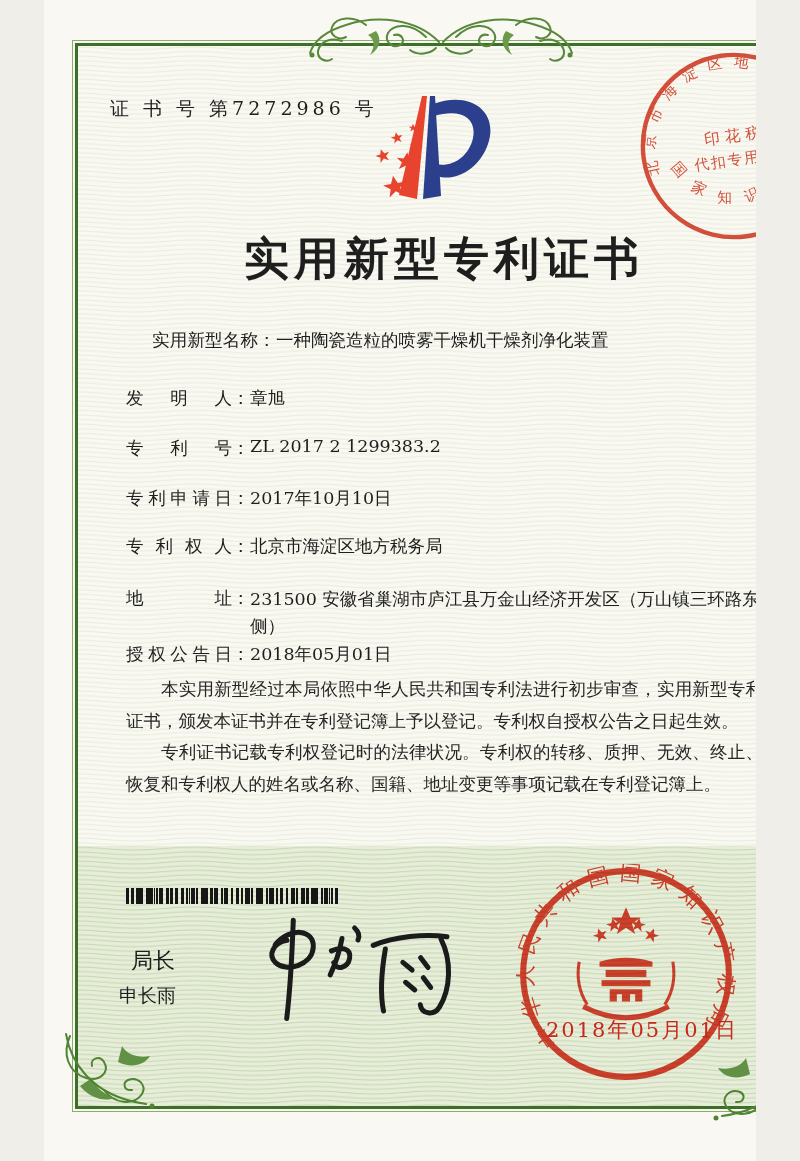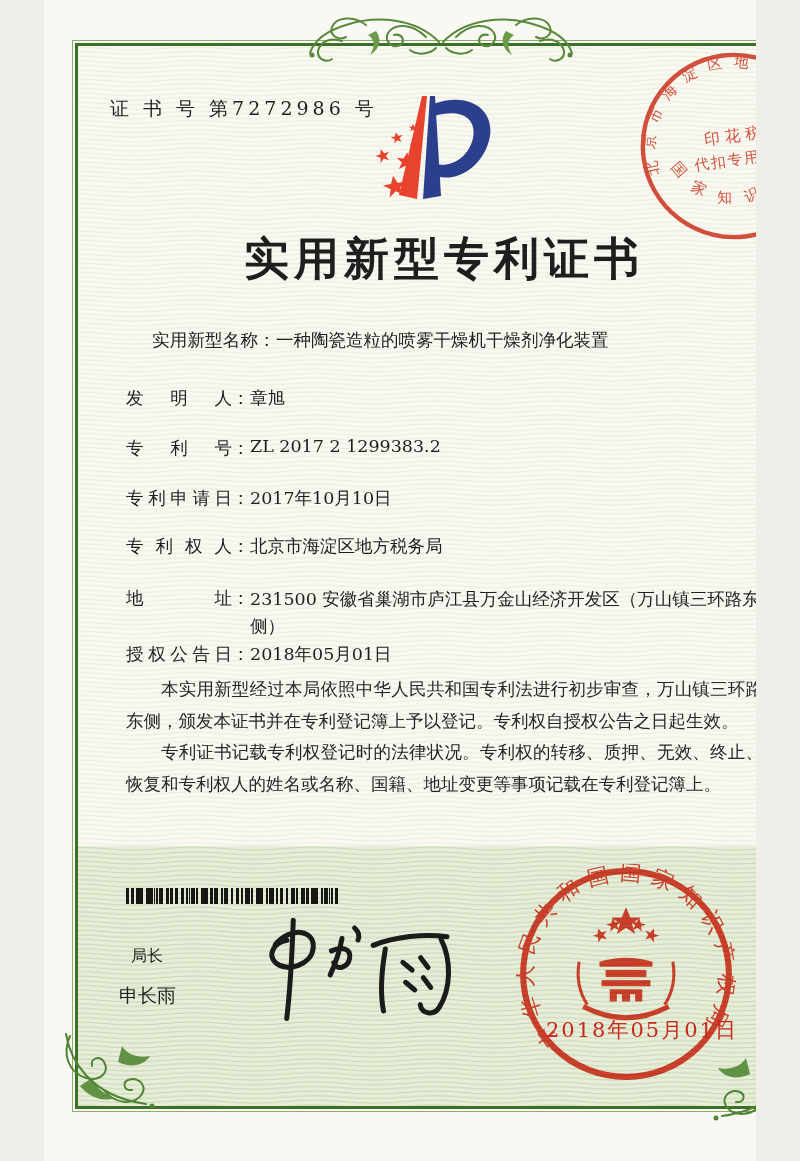--- a/index.html
+++ b/index.html
@@ -37,21 +37,21 @@
   .paras{position:absolute;left:82px;top:674px;width:637px;z-index:3;
     font-size:17.5px;line-height:31.5px;text-align:justify;color:#262626;}
   .paras p{margin:0;text-indent:2em;}
   
   .barcode{position:absolute;left:82px;top:888px;width:212px;height:16px;z-index:3;
     background:
       repeating-linear-gradient(90deg,#161616 0 2px,transparent 2px 5px),
       repeating-linear-gradient(90deg,#161616 0 1px,transparent 1px 7px),
       repeating-linear-gradient(90deg,#161616 0 3px,transparent 3px 11px);}
   
-  .officer-role{position:absolute;left:87px;top:946px;font-size:16px;z-index:3;
+  .officer-role{position:absolute;left:87px;top:946px;font-size:22px;z-index:3;
     font-family:"DejaVu Sans","Liberation Sans",sans-serif;}
   .officer-name{position:absolute;left:75px;top:983px;font-size:19px;z-index:3;
     font-family:"DejaVu Sans","Liberation Sans",sans-serif;}
   .signature{position:absolute;left:196px;top:912px;z-index:3;transform:rotate(-2deg);}
   
   .seal{position:absolute;left:472px;top:864px;width:220px;height:220px;z-index:3;
     mix-blend-mode:multiply;opacity:.95;}
   .seal-date{position:absolute;left:502px;top:1016px;font-size:21px;letter-spacing:2px;
     color:#c8281c;z-index:5;white-space:nowrap;}
   
@@ -165,21 +165,21 @@
     </div>
     <div class="frow" style="top:586px;">
       <span class="flabel">地址</span><span class="fcolon">：</span><span class="fvalue wrap">231500 安徽省巢湖市庐江县万金山经济开发区（万山镇三环路东侧）</span>
     </div>
     <div class="frow" style="top:642px;">
       <span class="flabel">授权公告日</span><span class="fcolon">：</span><span class="fvalue">2018年05月01日</span>
     </div>
   </div>
 
   <div class="paras">
-    <p>本实用新型经过本局依照中华人民共和国专利法进行初步审查，万山镇三环路东侧，颁发本证书并在专利登记簿上予以登记。专利权自授权公告之日起生效。</p>
+    <p>本实用新型经过本局依照中华人民共和国专利法进行初步审查，实用新型专利证书，颁发本证书并在专利登记簿上予以登记。专利权自授权公告之日起生效。</p>
     <p>专利证书记载专利权登记时的法律状况。专利权的转移、质押、无效、终止、恢复和专利权人的姓名或名称、国籍、地址变更等事项记载在专利登记簿上。</p>
   </div>
 
   <div class="barcode"></div>
 
   <div class="officer-role">局长</div>
   <div class="officer-name">申长雨</div>
 
   <svg class="signature" width="232" height="112" viewBox="0 0 232 112" aria-hidden="true">
     <g stroke="#1b1b1b" stroke-width="5" fill="none" stroke-linecap="round">

